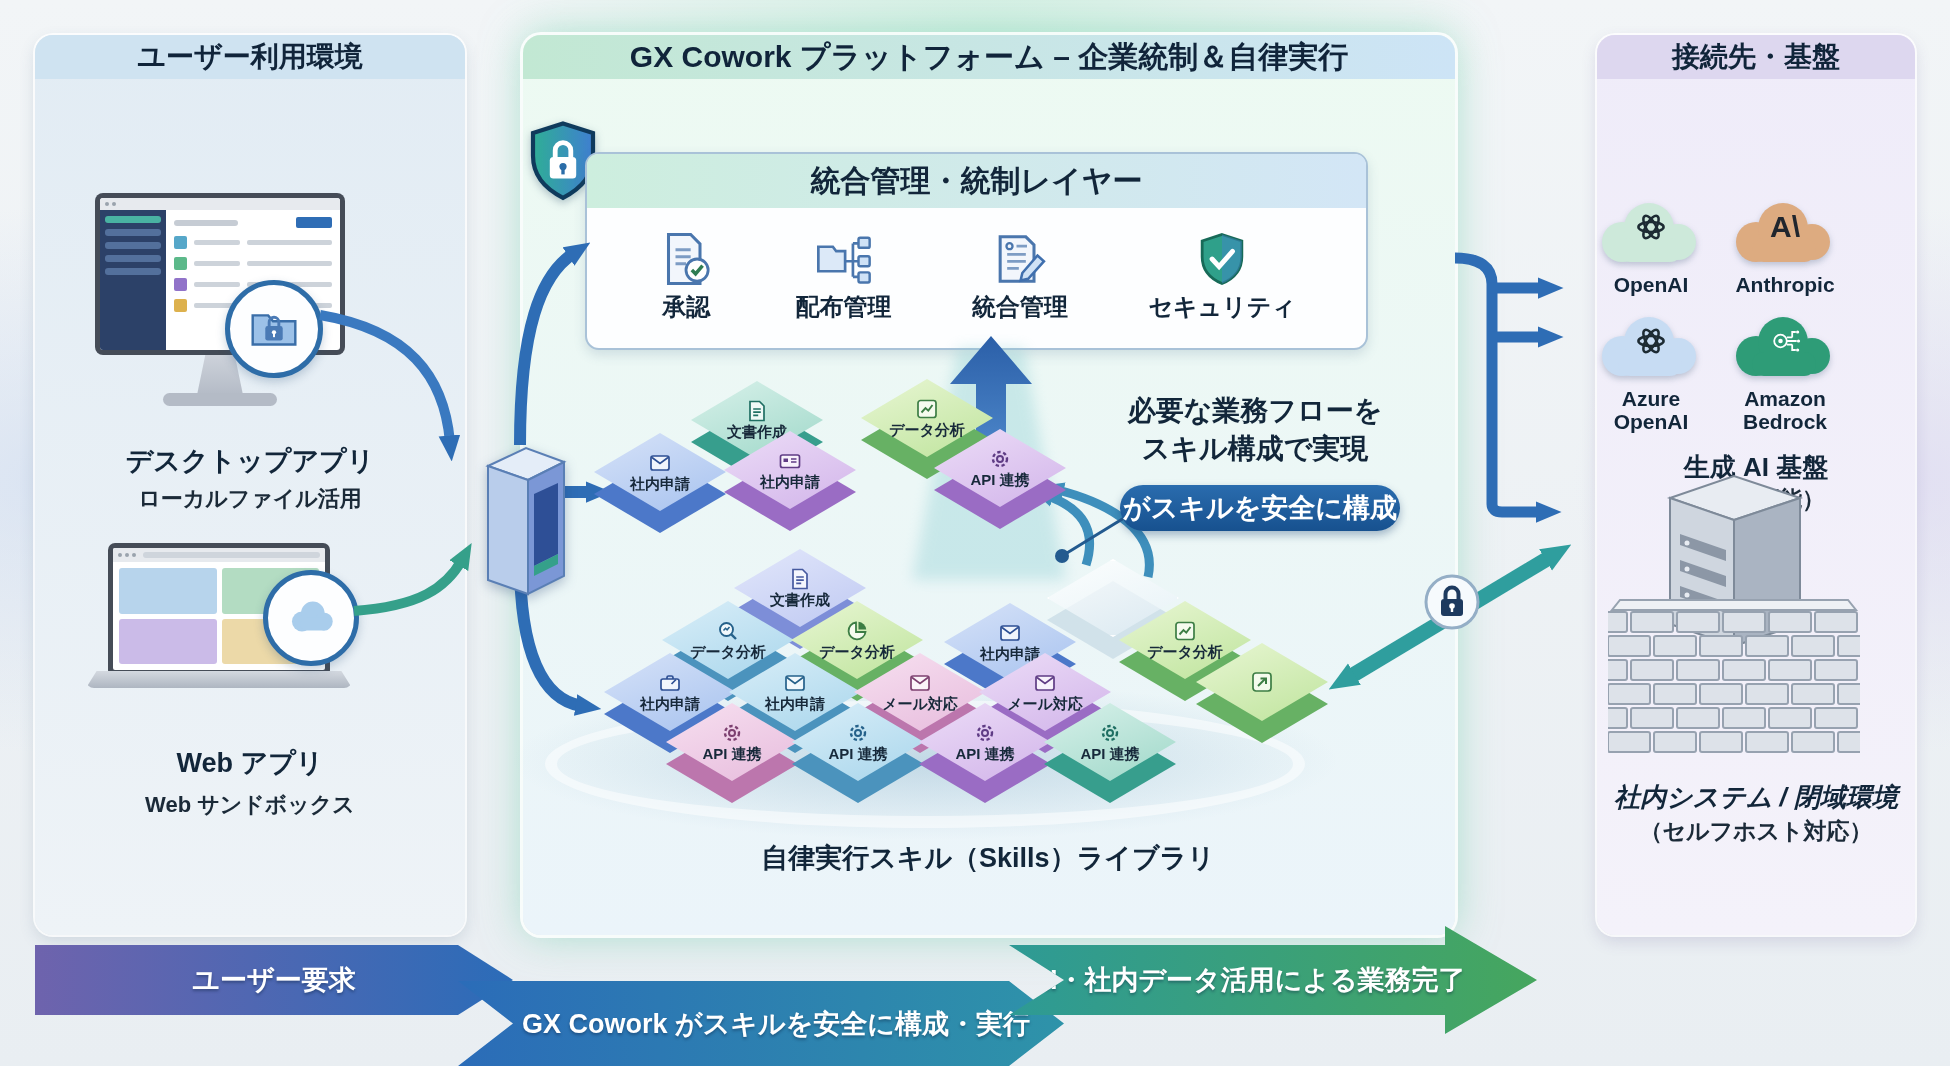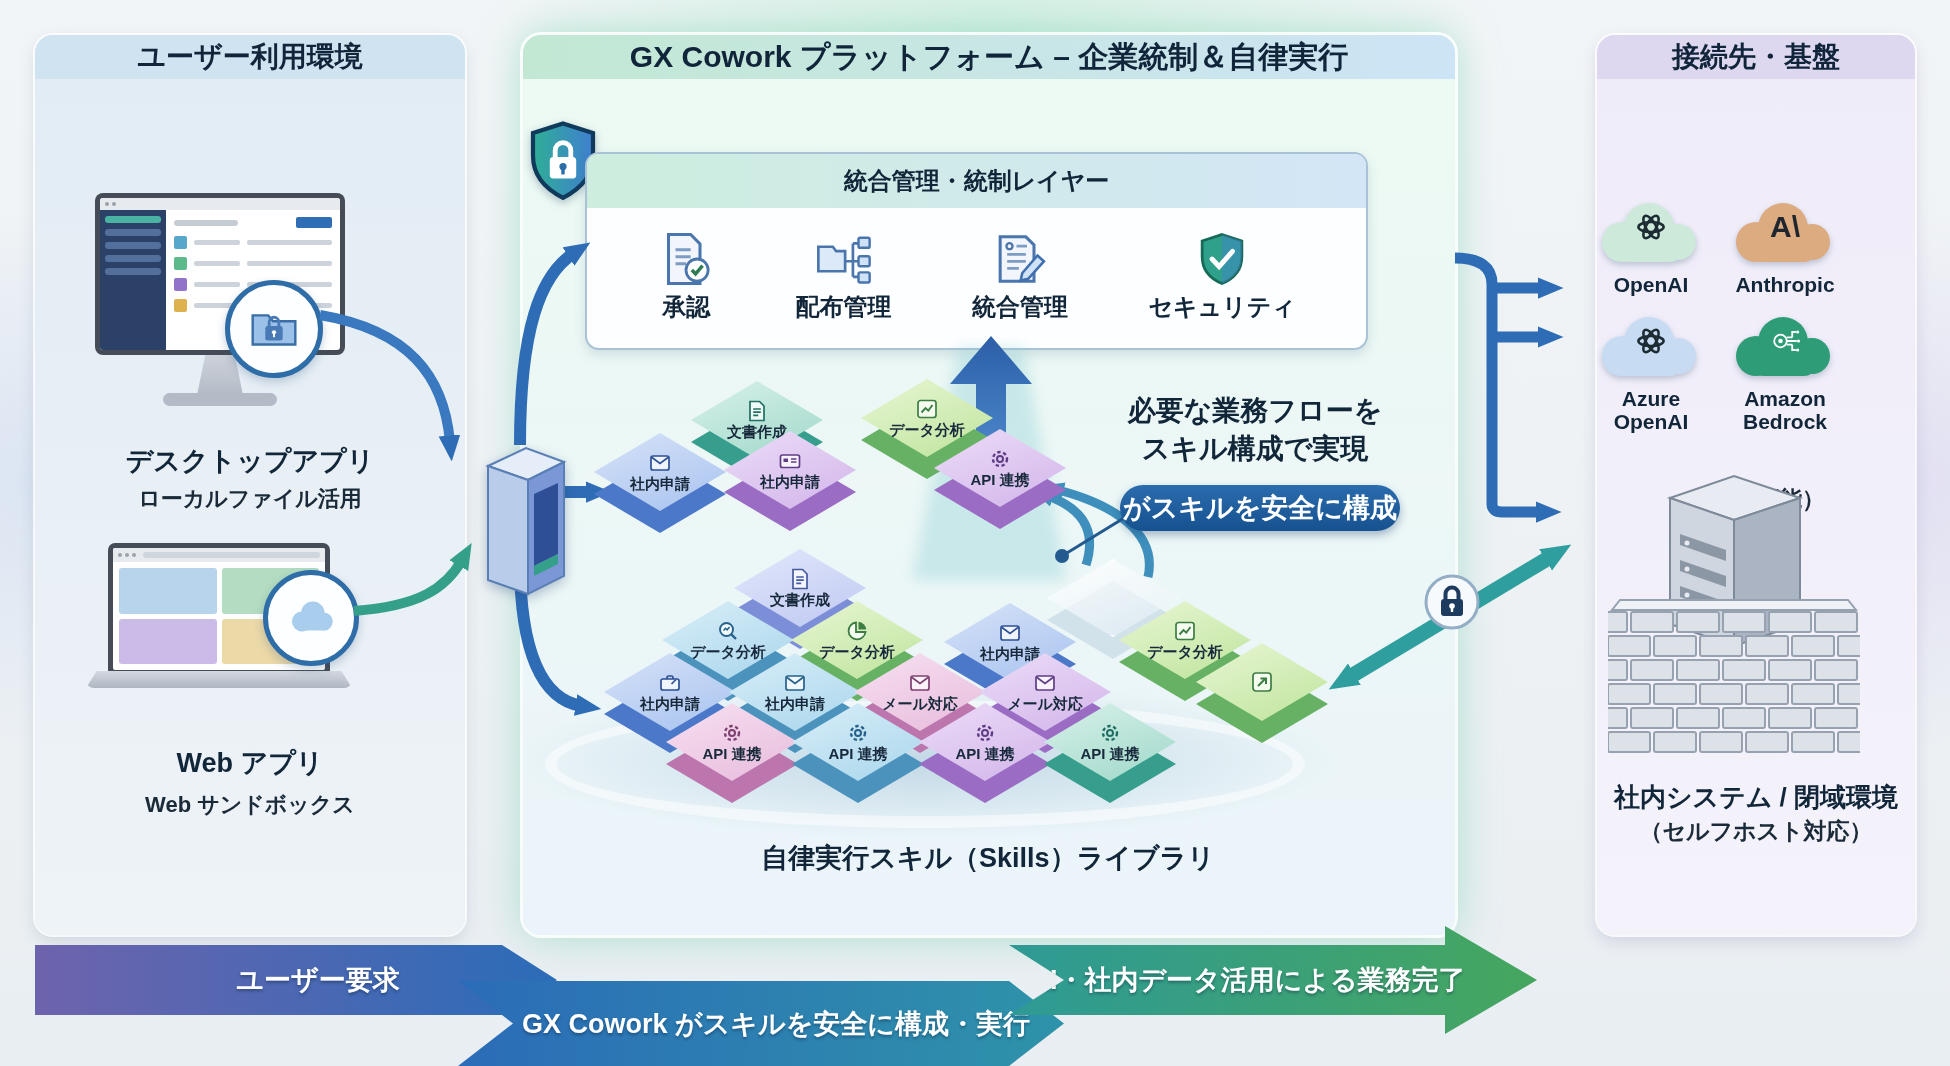--- a/index.html
+++ b/index.html
@@ -49,21 +49,21 @@
   .cap-sub{font-weight:700;font-size:22px;text-align:center;color:#1b2a38;}
   .laptop-screen{left:108px;top:543px;width:222px;height:130px;background:#454c57;border-radius:7px 7px 3px 3px;padding:5px 5px 3px;box-sizing:border-box;}
   .l-screen{width:100%;height:100%;background:#fff;border-radius:2px;overflow:hidden;display:flex;flex-direction:column;}
   .l-bar{height:14px;background:#e7eaee;display:flex;align-items:center;gap:3px;padding:0 5px;}
   .l-bar .pill{height:6px;flex:1;border-radius:3px;background:#cfd5dc;margin-left:4px;}
   .l-grid{flex:1;display:grid;grid-template-columns:1fr 1fr;gap:5px;padding:6px;}
   .l-grid s{border-radius:3px;display:block;}
   .laptop-base{left:86px;top:671px;width:266px;height:17px;background:linear-gradient(#d4d9e0,#aeb6c1);clip-path:polygon(4% 0,96% 0,100% 100%,0 100%);border-radius:0 0 8px 8px;}
   
   #gov-box{left:585px;top:152px;width:783px;height:198px;background:#fdfeff;border:2px solid #a9c2d8;border-radius:14px;box-shadow:0 5px 12px rgba(70,110,140,.18);box-sizing:border-box;}
-  #gov-header{position:absolute;top:0;left:0;right:0;height:54px;border-radius:11px 11px 0 0;background:linear-gradient(90deg,#cdeede,#d3e6f6);display:flex;align-items:center;justify-content:center;font-size:24px;font-weight:700;}
+  #gov-header{position:absolute;top:0;left:0;right:0;height:54px;border-radius:11px 11px 0 0;background:linear-gradient(90deg,#cdeede,#d3e6f6);display:flex;align-items:center;justify-content:center;font-size:30px;font-weight:700;}
   #gov-items{position:absolute;top:58px;left:30px;right:30px;bottom:6px;display:flex;justify-content:space-around;align-items:center;}
   .gov-item{display:flex;flex-direction:column;align-items:center;gap:4px;}
   .gov-ic svg{width:58px;height:56px;display:block;}
   .gov-label{font-size:24px;font-weight:700;}
   #shield-lock{left:527px;top:120px;width:72px;height:86px;filter:drop-shadow(0 3px 4px rgba(20,60,90,.3));}
   #shield-lock svg{width:100%;height:100%;}
   
   #platform{left:495px;top:678px;width:860px;height:165px;border-radius:50%;background:radial-gradient(ellipse at center, rgba(138,178,204,.42), rgba(138,178,204,0) 68%);z-index:2;}
   #platform-ring{left:545px;top:700px;width:760px;height:128px;border-radius:50%;border:12px solid rgba(255,255,255,.5);box-sizing:border-box;z-index:2;}
   #tiles-layer{z-index:5;left:0;top:0;}
@@ -686,20 +686,21 @@
               <path d="M22 16h6M22 24h6M28 16v-6h4M28 24v6h4M22 20h11"></path>
               <circle cx="34" cy="10" r="1.8" fill="#fff" stroke="none"></circle>
               <circle cx="34" cy="30" r="1.8" fill="#fff" stroke="none"></circle>
               <circle cx="35" cy="20" r="1.8" fill="#fff" stroke="none"></circle>
             </svg>
           </span>
         </div>
         <div class="cloud-label">Amazon<br>Bedrock</div>
       </div>
     </div>
+  <div class="abs cap-bold" style="left:1597px;top:450px;width:318px;font-size:26px;">生成 AI 基盤</div>
   <div class="abs cap-sub" style="left:1597px;top:484px;width:318px;font-size:23px;">（選択可能）</div>
 
   <svg class="abs" id="server-svg" viewBox="0 0 168 190">
     <polygon points="28,30 92,8 158,30 92,52" fill="#e8ecf2" stroke="#7e8a99" stroke-width="2"></polygon>
     <polygon points="28,30 92,52 92,178 28,156" fill="#cfd6df" stroke="#7e8a99" stroke-width="2"></polygon>
     <polygon points="92,52 158,30 158,156 92,178" fill="#aab4c2" stroke="#7e8a99" stroke-width="2"></polygon>
     <polygon points="38,66 84,82 84,93 38,77" fill="#8c97a6"></polygon>
       <circle cx="45" cy="75" r="2.5" fill="#e8ecf2"></circle>
     <polygon points="38,92 84,108 84,119 38,103" fill="#8c97a6"></polygon>
       <circle cx="45" cy="101" r="2.5" fill="#e8ecf2"></circle>
@@ -740,24 +741,24 @@
         <rect x="161" y="112" width="42" height="20" rx="2" fill="#dde2e9" stroke="#97a2b0" stroke-width="2"></rect>
         <rect x="207" y="112" width="42" height="20" rx="2" fill="#dde2e9" stroke="#97a2b0" stroke-width="2"></rect>
         <rect x="0" y="136" width="42" height="20" rx="2" fill="#dde2e9" stroke="#97a2b0" stroke-width="2"></rect>
         <rect x="46" y="136" width="42" height="20" rx="2" fill="#dde2e9" stroke="#97a2b0" stroke-width="2"></rect>
         <rect x="92" y="136" width="42" height="20" rx="2" fill="#dde2e9" stroke="#97a2b0" stroke-width="2"></rect>
         <rect x="138" y="136" width="42" height="20" rx="2" fill="#dde2e9" stroke="#97a2b0" stroke-width="2"></rect>
         <rect x="184" y="136" width="42" height="20" rx="2" fill="#dde2e9" stroke="#97a2b0" stroke-width="2"></rect>
         <rect x="230" y="136" width="42" height="20" rx="2" fill="#dde2e9" stroke="#97a2b0" stroke-width="2"></rect>
       </g>
   </svg>
-  <div class="abs cap-bold" style="left:1577px;top:780px;width:358px;font-size:26px;">社内システム / 閉域環境</div>
+  <div class="abs cap-bold" style="left:1577px;top:780px;width:358px;font-size:26px;font-style:italic;">社内システム / 閉域環境</div>
   <div class="abs cap-sub" style="left:1597px;top:816px;width:318px;font-size:23px;">（セルフホスト対応）</div>
 
-  <div class="flow-seg" id="flow-1" style="background: linear-gradient(90deg, rgb(110, 99, 173), rgb(43, 108, 184)); padding-left: 44px;">
+  <div class="flow-seg" id="flow-1" style="background: linear-gradient(90deg, rgb(110, 99, 173), rgb(43, 108, 184));">
     <span class="flow-label">ユーザー要求</span>
   </div>
   <div class="flow-seg" id="flow-2" style="background: linear-gradient(90deg, rgb(43, 108, 184), rgb(46, 147, 169));">
     <span class="flow-label">GX Cowork がスキルを安全に構成・実行</span>
   </div>
   <div class="flow-seg" id="flow-3" style="background: linear-gradient(90deg, rgb(46, 154, 149), rgb(70, 166, 94));">
     <span class="flow-label">AI・社内データ活用による業務完了</span>
   </div>
 </div>
 

